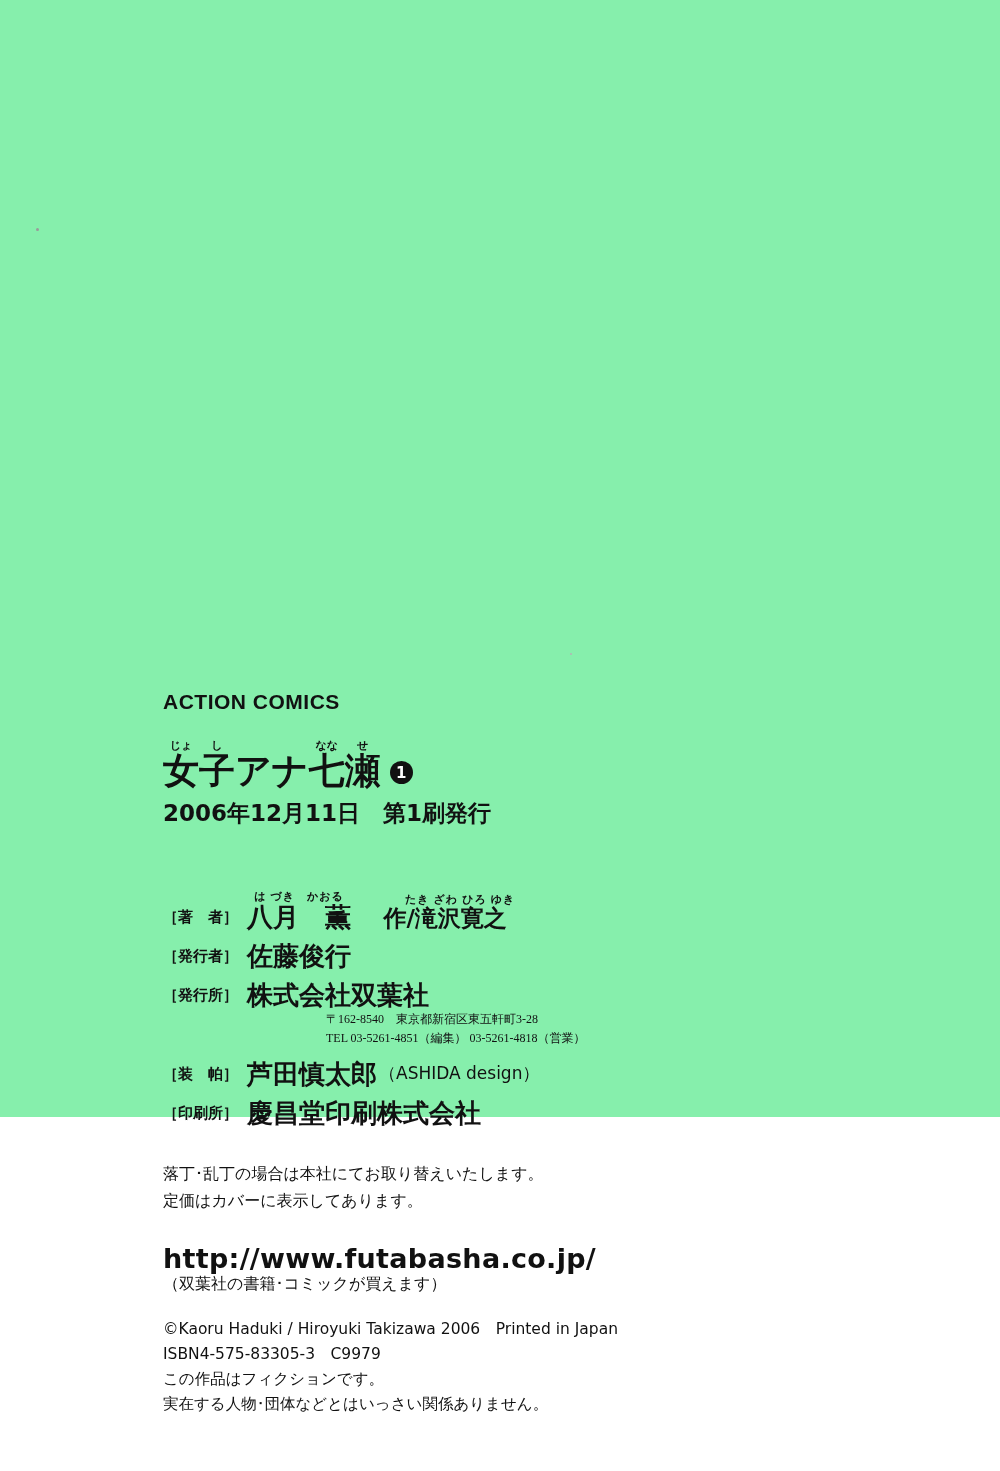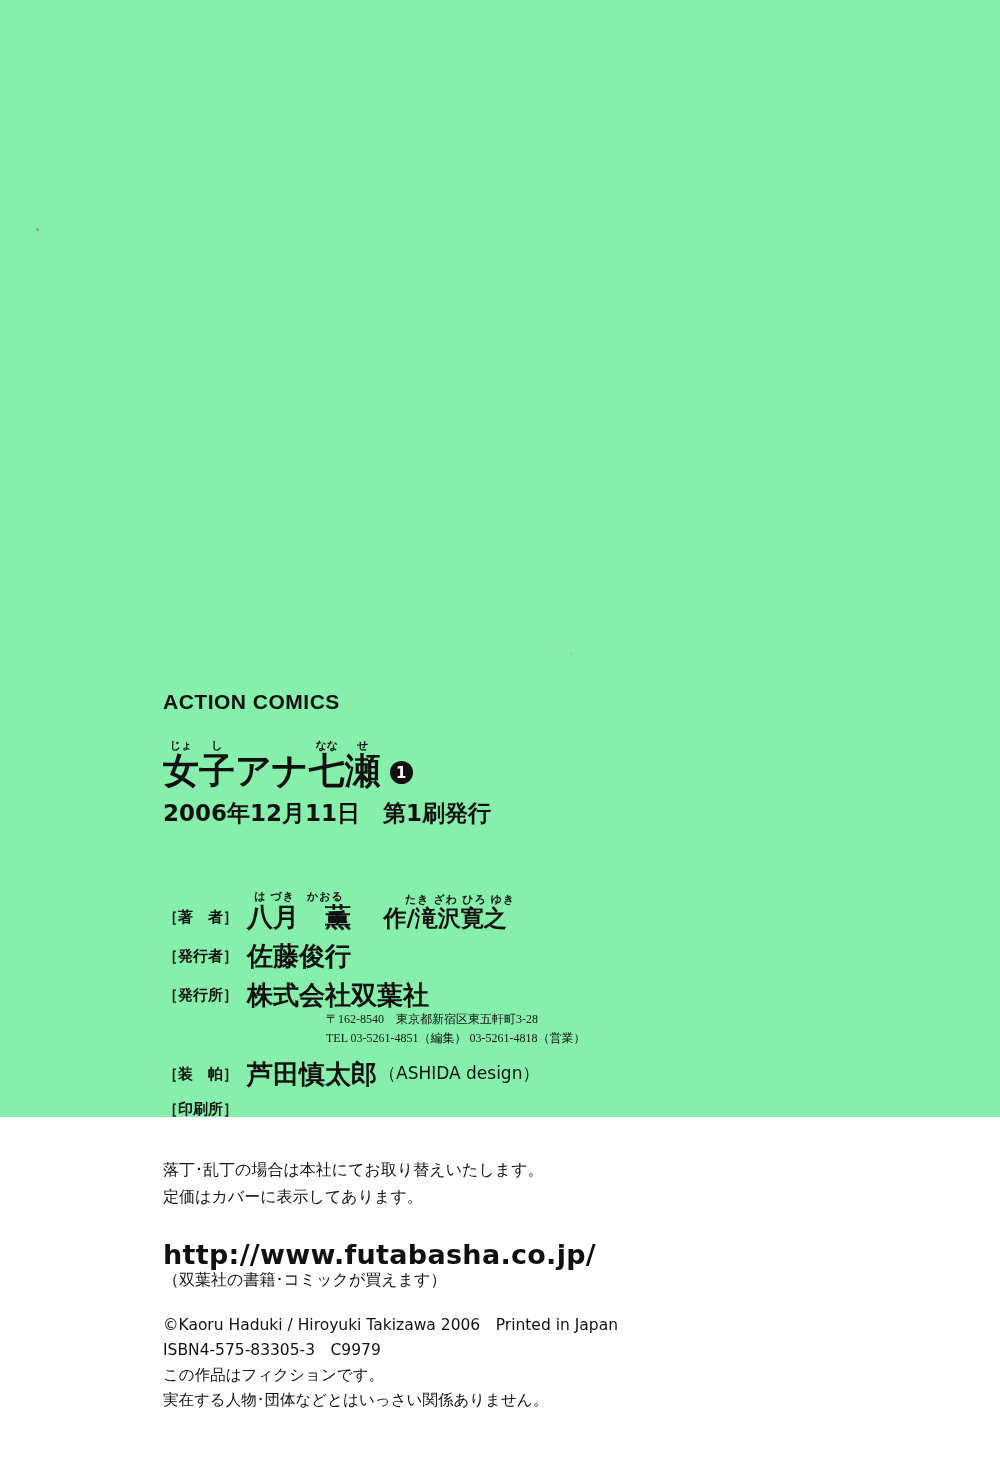--- a/index.html
+++ b/index.html
@@ -274,20 +274,21 @@
       </div>
 
       <div class="credit-row">
         <span class="bracket-label">［装　帕］</span>
         <span class="credit-value">芦田慎太郎</span>
         <span class="credit-sub">（ASHIDA design）</span>
       </div>
 
       <div class="credit-row">
         <span class="bracket-label">［印刷所］</span>
+        <span class="credit-value">慶昌堂印刷株式会社</span>
       </div>
 
     </div>
 
     <div class="notice">
       <div>落丁･乱丁の場合は本社にてお取り替えいたします。</div>
       <div>定価はカバーに表示してあります。</div>
     </div>
 
     <div class="url">http://www.futabasha.co.jp/</div>

